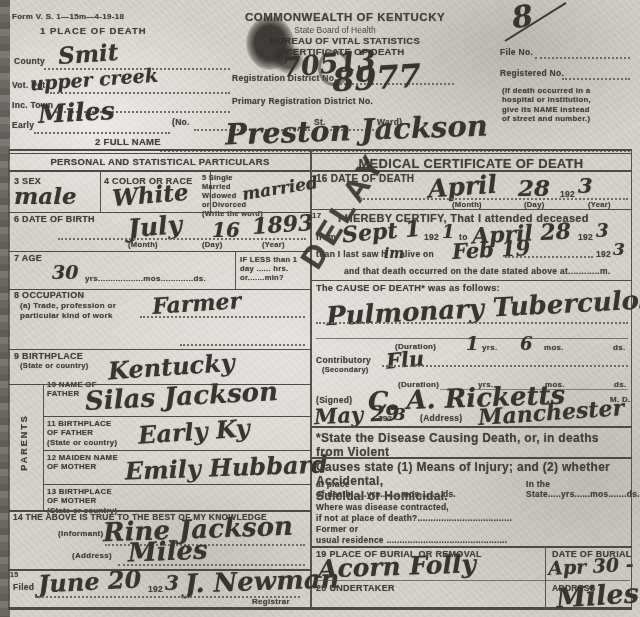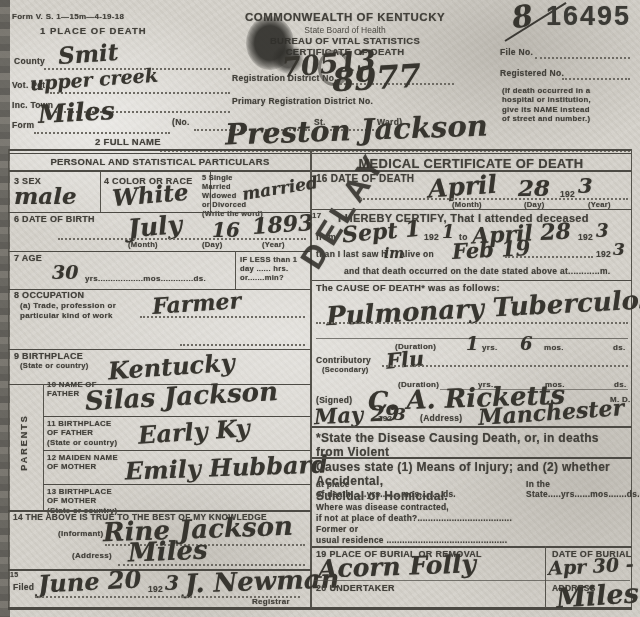--- a/index.html
+++ b/index.html
@@ -31,31 +31,30 @@
 <body>
 
 <div id="scan">
 
   <div class="abs" style="left:0;top:0;width:10px;height:617px;background:repeating-linear-gradient(180deg,#4b4944 0 7px,#6b6861 7px 14px,#57554f 14px 22px);opacity:.85;"></div>
 
   <div class="abs lbl" style="left:12px;top:13px;font-size:8px;">Form V. S. 1—15m—4-19-18</div>
   <div class="abs lbl" style="left:40px;top:26px;font-size:9.5px;letter-spacing:1px;">1 PLACE OF DEATH</div>
 
   <div class="abs lbl ctr" style="left:230px;top:12px;width:230px;font-size:11.5px;letter-spacing:.5px;">COMMONWEALTH OF KENTUCKY</div>
-  <div class="abs ctr" style="left:230px;top:26px;width:230px;font-size:8.5px;color:#4a4842;">State Board of Health</div>
+  <div class="abs ctr" style="left:220px;top:26px;width:230px;font-size:8.5px;color:#4a4842;">State Board of Health</div>
   <div class="abs lbl ctr" style="left:230px;top:36px;width:230px;font-size:9.5px;">BUREAU OF VITAL STATISTICS</div>
   <div class="abs lbl ctr" style="left:230px;top:47px;width:230px;font-size:9.5px;">CERTIFICATE OF DEATH</div>
 
   <div class="abs blob" style="left:246px;top:16px;width:48px;height:54px;background:radial-gradient(ellipse at 50% 50%, rgba(48,47,43,.92) 0 45%, rgba(48,47,43,.5) 62%, transparent 75%);"></div>
   <div class="abs blob" style="left:272px;top:44px;width:32px;height:30px;background:radial-gradient(ellipse, rgba(48,47,43,.75) 0 40%, transparent 72%);"></div>
   <div class="abs blob" style="left:318px;top:50px;width:26px;height:30px;border:3px solid rgba(62,60,55,.55);"></div>
 
   <div class="abs hw" style="left:512px;top:2px;font-size:30px;transform:rotate(-8deg);">8</div>
   <div class="abs" style="left:505px;top:40px;width:72px;height:2px;background:#3c3a35;transform:rotate(-32deg);transform-origin:left center;"></div>
-  <div class="abs lbl" style="left:546px;top:3px;font-size:27px;letter-spacing:2px;color:#3b3a35;">16495</div>
 
   <div class="abs lbl" style="left:500px;top:48px;font-size:8.5px;">File No.</div>
   <div class="abs dots" style="left:535px;top:57px;width:95px;"></div>
   <div class="abs lbl" style="left:500px;top:69px;font-size:8.5px;">Registered No.</div>
   <div class="abs dots" style="left:562px;top:78px;width:68px;"></div>
   <div class="abs lbl ml" style="left:502px;top:86px;width:134px;font-size:7.8px;">(If death occurred in a
 hospital or institution,
 give its NAME instead
 of street and number.)</div>
 
@@ -70,21 +69,21 @@
   <div class="abs lbl" style="left:232px;top:74px;font-size:8.5px;">Registration District No.</div>
   <div class="abs dots" style="left:332px;top:83px;width:122px;"></div>
   <div class="abs hw" style="left:282px;top:50px;font-size:27px;transform:rotate(-5deg);">70513</div>
 
   <div class="abs lbl" style="left:12px;top:101px;font-size:8.5px;">Inc. Town</div>
   <div class="abs dots" style="left:55px;top:111px;width:175px;"></div>
 
   <div class="abs lbl" style="left:232px;top:97px;font-size:8.5px;">Primary Registration District No.</div>
   <div class="abs hw" style="left:332px;top:62px;font-size:32px;transform:rotate(-3deg);">8977</div>
 
-  <div class="abs lbl" style="left:12px;top:121px;font-size:8.5px;">Form</div>
+  <div class="abs lbl" style="left:12px;top:121px;font-size:8.5px;">Early</div>
   <div class="abs dots" style="left:34px;top:132px;width:136px;"></div>
   <div class="abs hw" style="left:38px;top:100px;font-size:25px;transform:rotate(-3deg);">Miles</div>
   <div class="abs lbl" style="left:172px;top:118px;font-size:8.5px;">(No.</div>
   <div class="abs dots" style="left:194px;top:129px;width:116px;"></div>
   <div class="abs lbl" style="left:314px;top:118px;font-size:8.5px;">St.</div>
   <div class="abs dots" style="left:330px;top:129px;width:44px;"></div>
   <div class="abs lbl" style="left:377px;top:118px;font-size:8.5px;">Ward)</div>
 
   <div class="abs lbl" style="left:95px;top:137px;font-size:9.5px;">2 FULL NAME</div>
   <div class="abs dots" style="left:160px;top:150px;width:470px;"></div>

